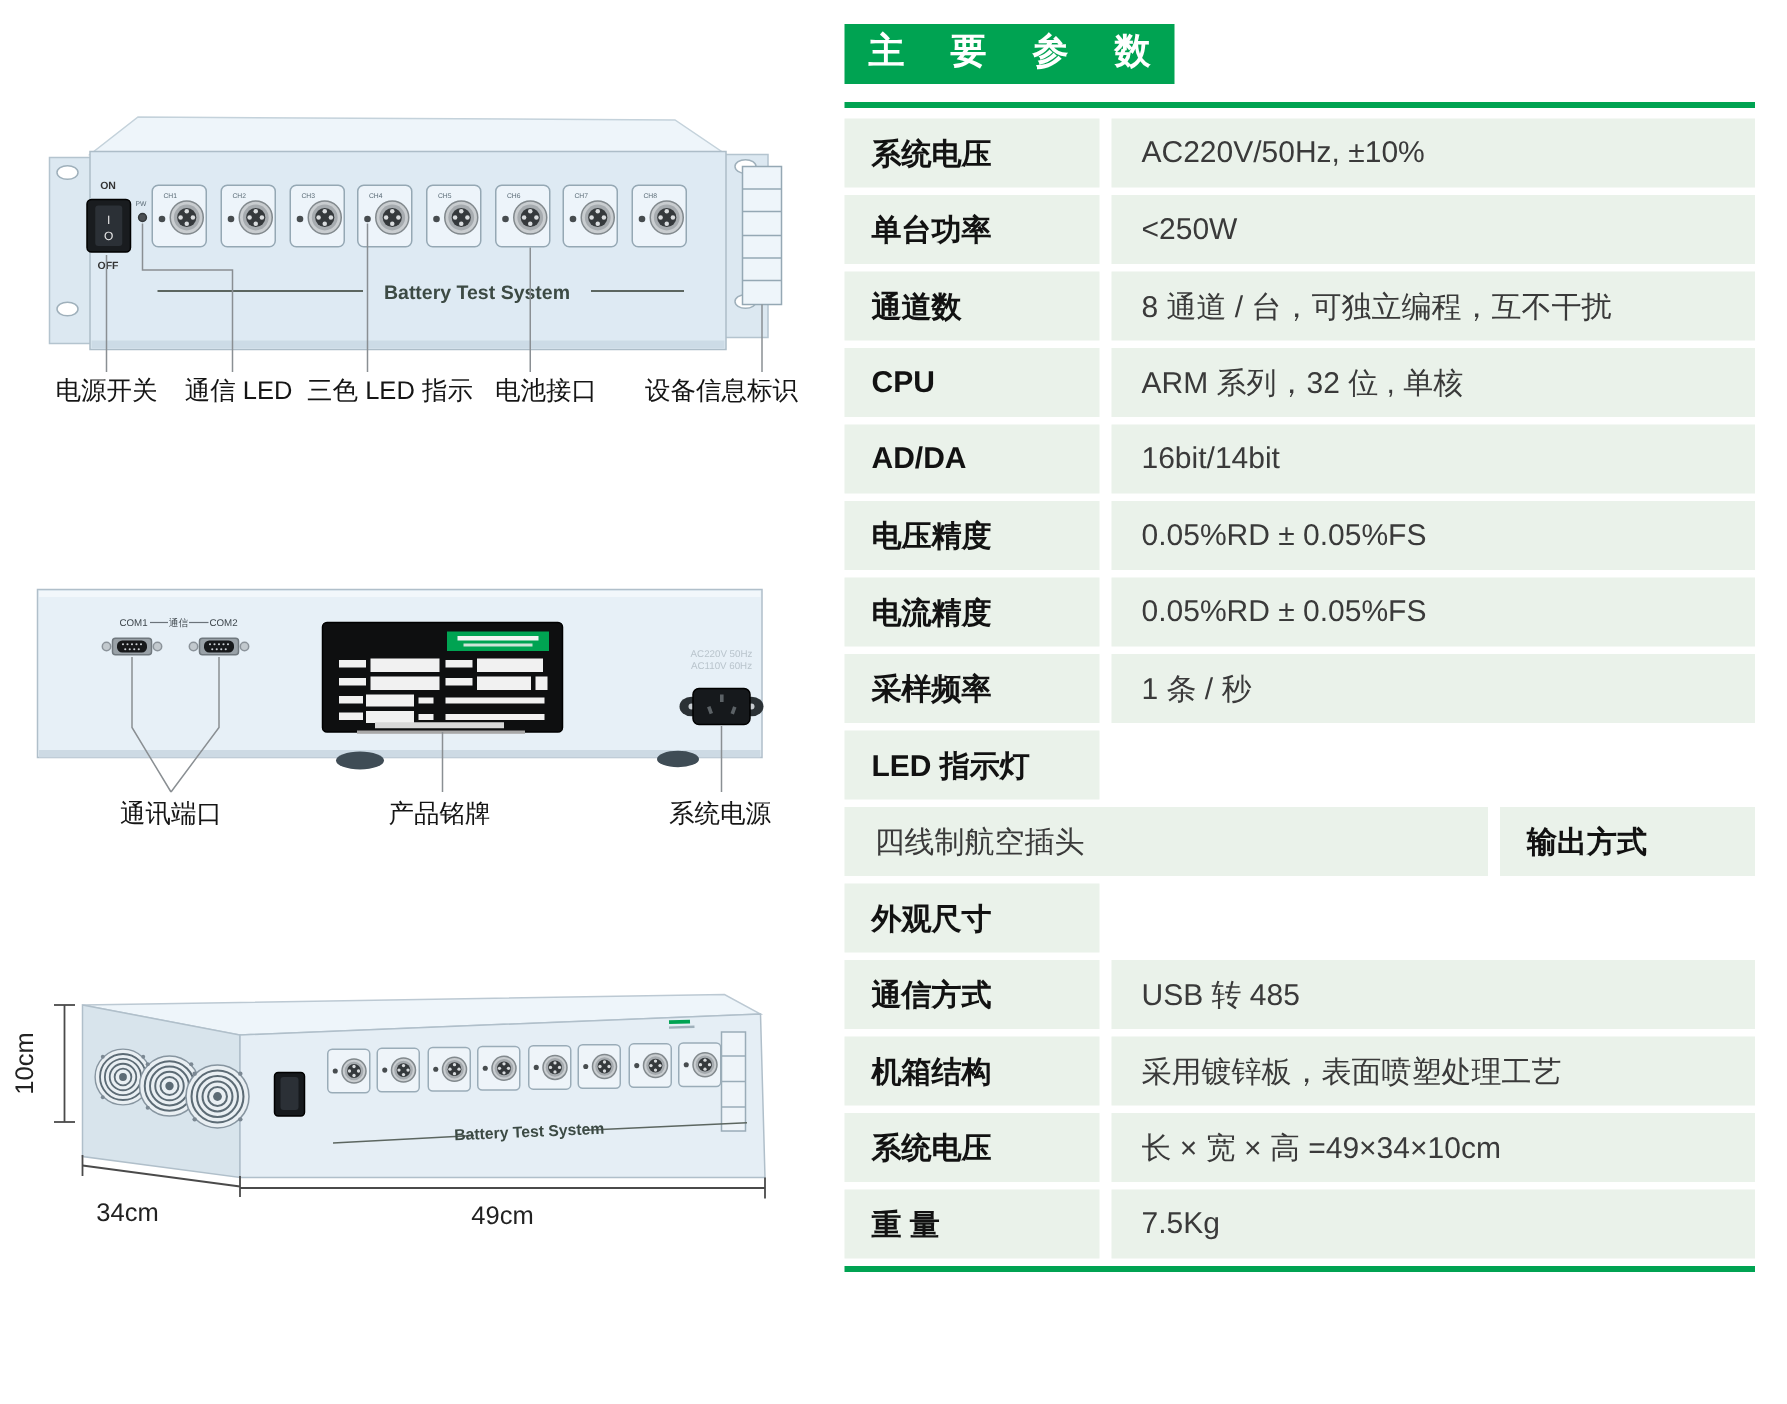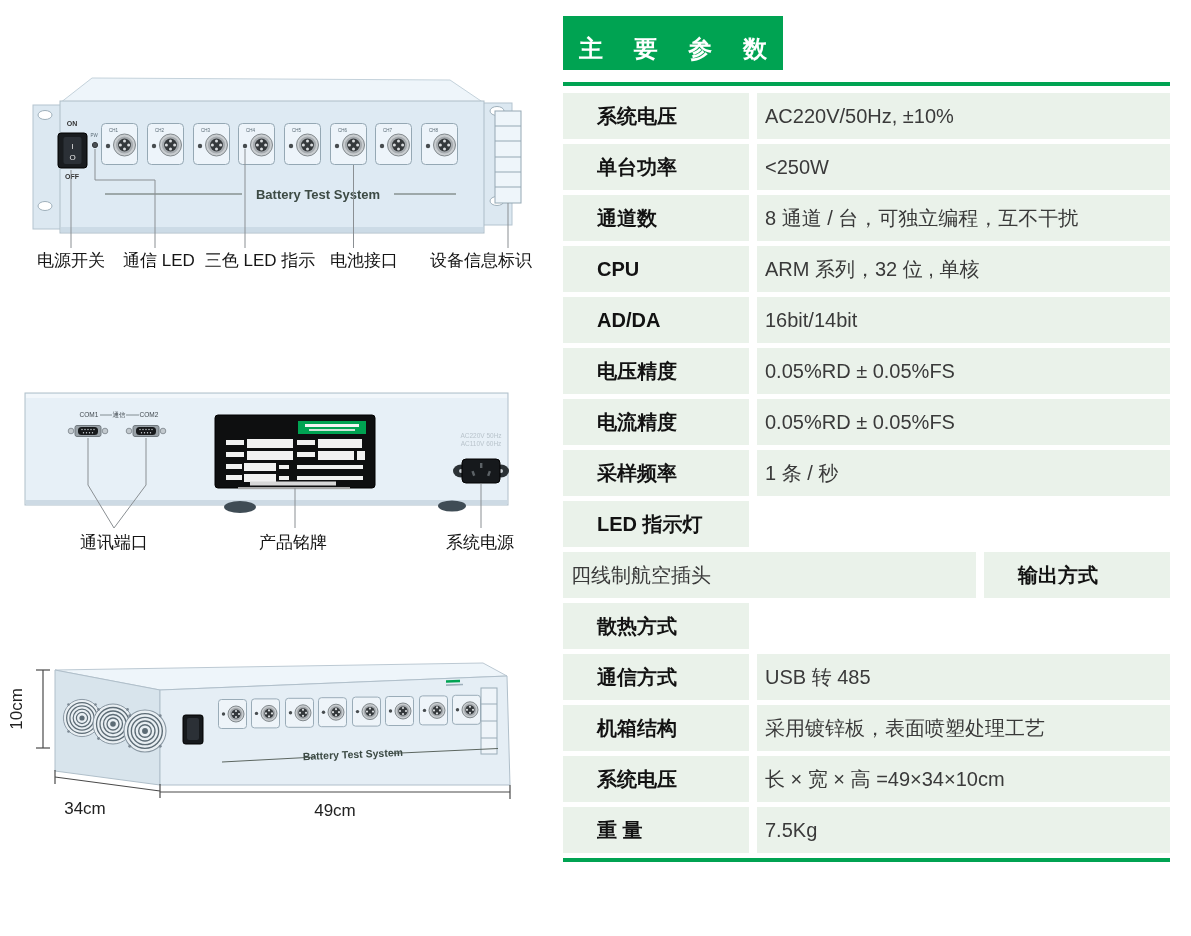--- a/index.html
+++ b/index.html
@@ -7,28 +7,28 @@
           font-family:"Liberation Sans","DejaVu Sans",sans-serif;}
   svg text{font-family:"Liberation Sans","DejaVu Sans",sans-serif;}
   .view{position:absolute;left:0;}
   #front-view{top:56px;}
   #rear-view{top:378px;}
   #persp-view{top:636px;}
 
   
   .spec-table{position:absolute;left:563px;top:16px;width:607px;}
   .badge{display:inline-block;background:var(--green);color:#fff;font-size:24px;font-weight:bold;
-         letter-spacing:12px;padding:21px 4px 9px 16px;line-height:1;}
+         letter-spacing:12px;padding:7px 4px 9px 16px;line-height:1;}
   .rule{height:4px;background:var(--green);}
   .rule.top{margin-top:12px;margin-bottom:7px;}
   .rule.bottom{margin-top:2px;}
   .spec-row{display:flex;gap:8px;margin-bottom:5px;height:46px;}
   .cell{background:var(--rowbg);display:flex;align-items:center;}
-  .cell.label{width:152px;padding-left:34px;font-size:20px;font-weight:bold;color:#121212;white-space:nowrap;}
-  .cell.value{flex:1;padding-left:8px;font-size:20px;color:#3a3a3a;white-space:nowrap;}
+  .cell.label{width:152px;padding-left:18px;font-size:20px;font-weight:bold;color:#121212;white-space:nowrap;}
+  .cell.value{flex:1;padding-left:20px;font-size:20px;color:#3a3a3a;white-space:nowrap;}
 </style>
 </head>
 <body>
 
 <div class="canvas">
 
   <svg id="front-view" class="view" width="556" height="230" viewBox="0 0 556 230">
     <defs>
       <g id="ch-module">
         <rect x="0.5" y="0.5" width="36" height="41" rx="4" fill="#edf4fa" stroke="#95a8b4"></rect>
@@ -331,21 +331,21 @@
         <div class="cell value">1 条 / 秒</div>
       </div>
     <div class="spec-row">
         <div class="cell label">LED 指示灯</div>
       </div>
     <div class="spec-row">
         <div class="cell value">四线制航空插头</div>
         <div class="cell label">输出方式</div>
       </div>
     <div class="spec-row">
-        <div class="cell label">散热方式</div>
+        <div class="cell label">外观尺寸</div>
       </div>
     <div class="spec-row">
         <div class="cell label">通信方式</div>
         <div class="cell value">USB 转 485</div>
       </div>
     <div class="spec-row">
         <div class="cell label">机箱结构</div>
         <div class="cell value">采用镀锌板，表面喷塑处理工艺</div>
       </div>
     <div class="spec-row">

